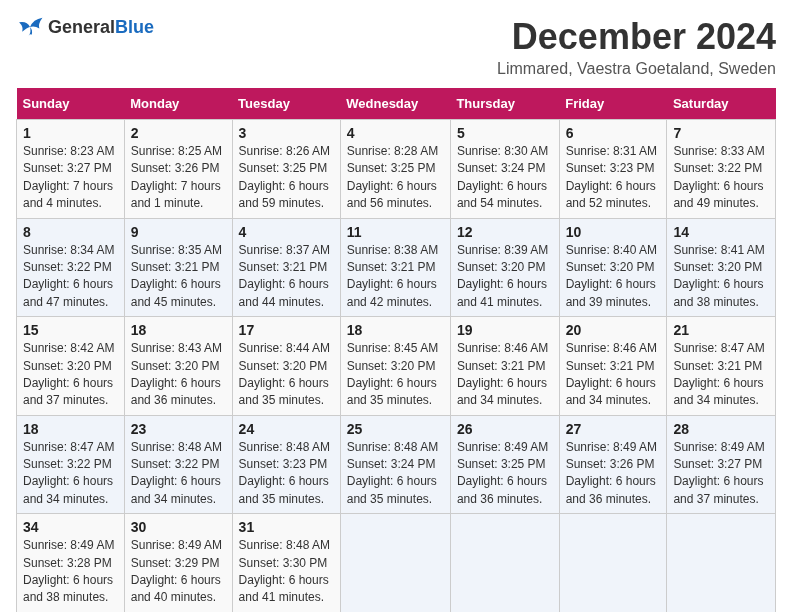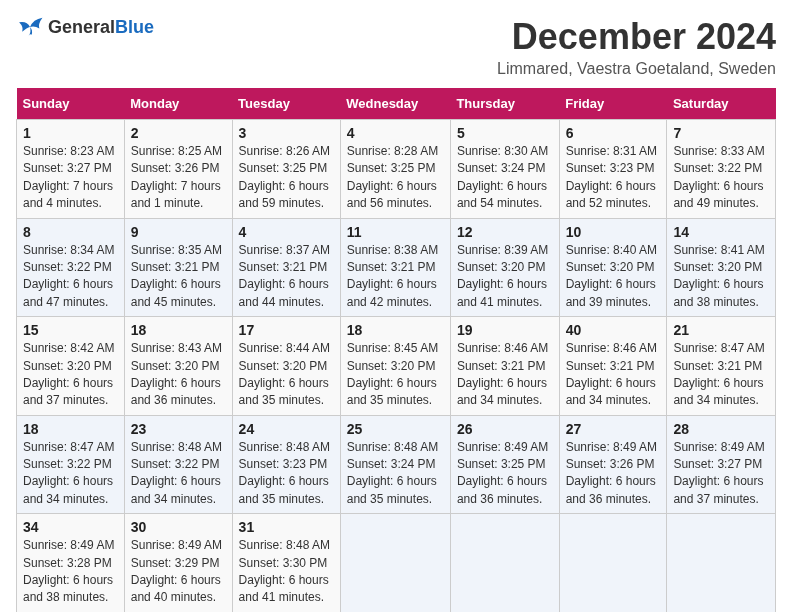--- a/index.html
+++ b/index.html
@@ -175,21 +175,21 @@
       </td>
         <td>
         <span class="day-num">18</span>
         <span class="day-info">Sunrise: 8:45 AM<br>Sunset: 3:20 PM<br>Daylight: 6 hours and 35 minutes.</span>
       </td>
         <td>
         <span class="day-num">19</span>
         <span class="day-info">Sunrise: 8:46 AM<br>Sunset: 3:21 PM<br>Daylight: 6 hours and 34 minutes.</span>
       </td>
         <td>
-        <span class="day-num">40</span>
+        <span class="day-num">20</span>
         <span class="day-info">Sunrise: 8:46 AM<br>Sunset: 3:21 PM<br>Daylight: 6 hours and 34 minutes.</span>
       </td>
         <td>
         <span class="day-num">21</span>
         <span class="day-info">Sunrise: 8:47 AM<br>Sunset: 3:21 PM<br>Daylight: 6 hours and 34 minutes.</span>
       </td>
       </tr>
       <tr>
         <td>
         <span class="day-num">18</span>

